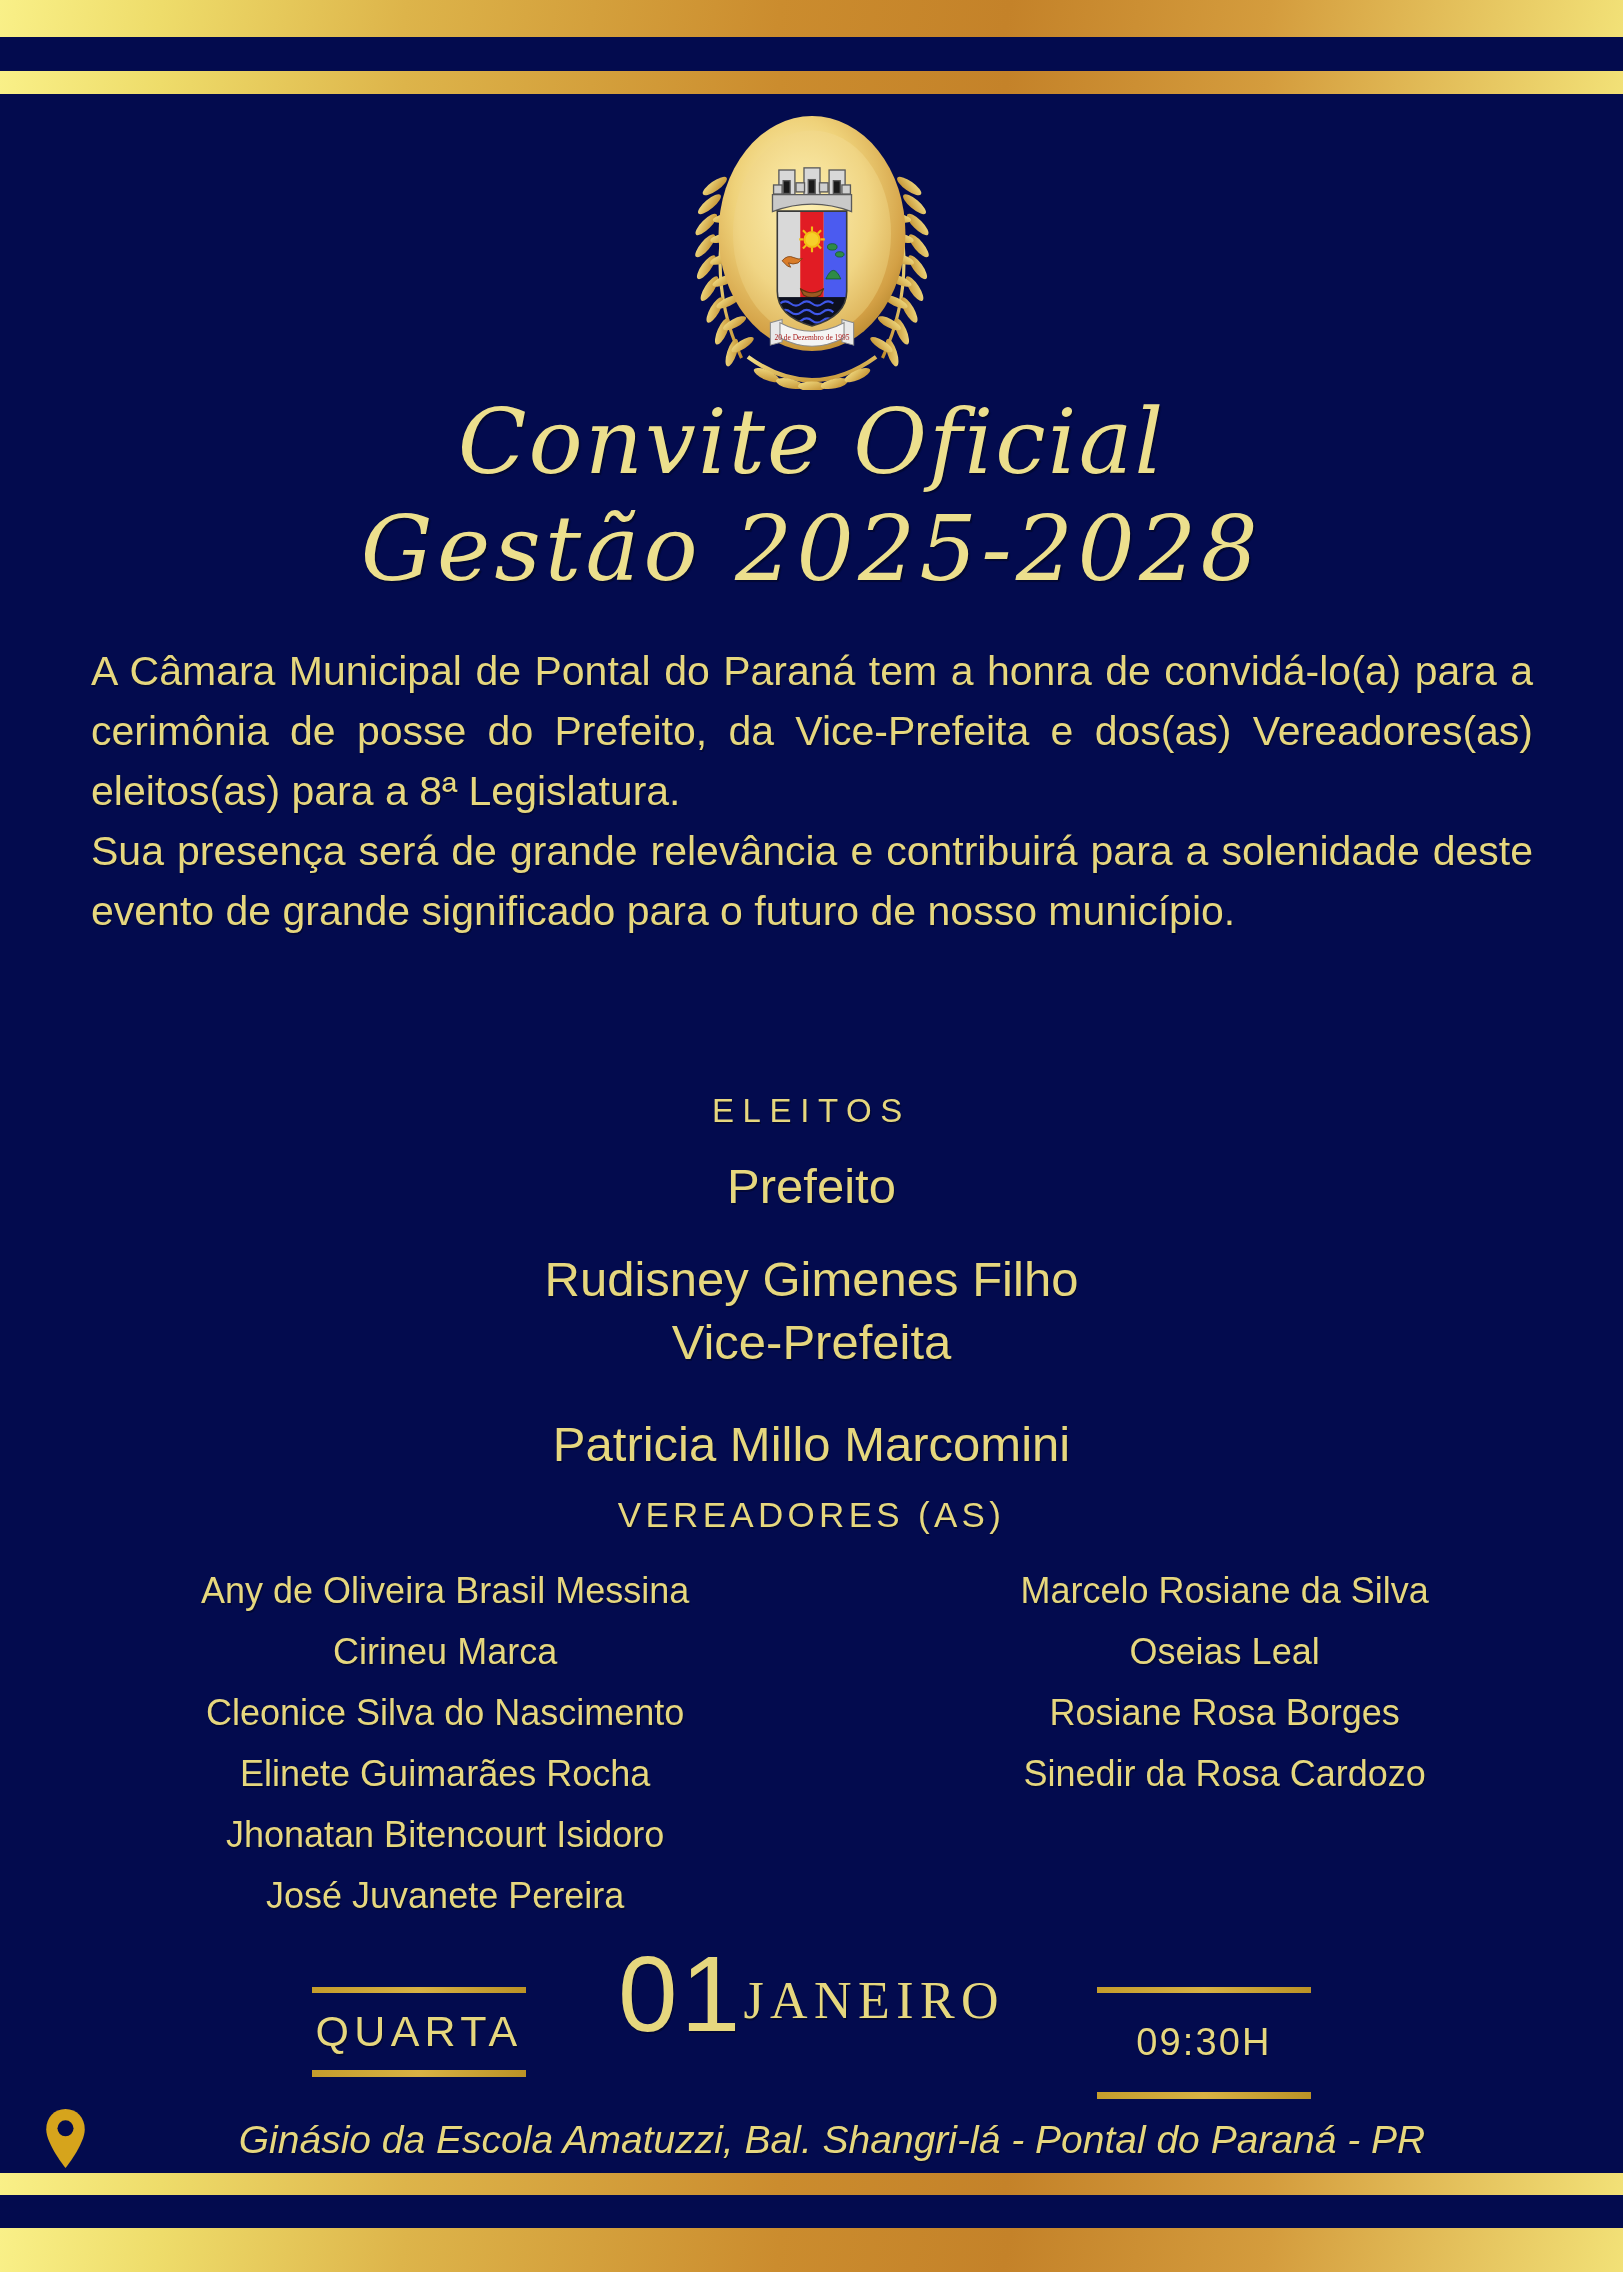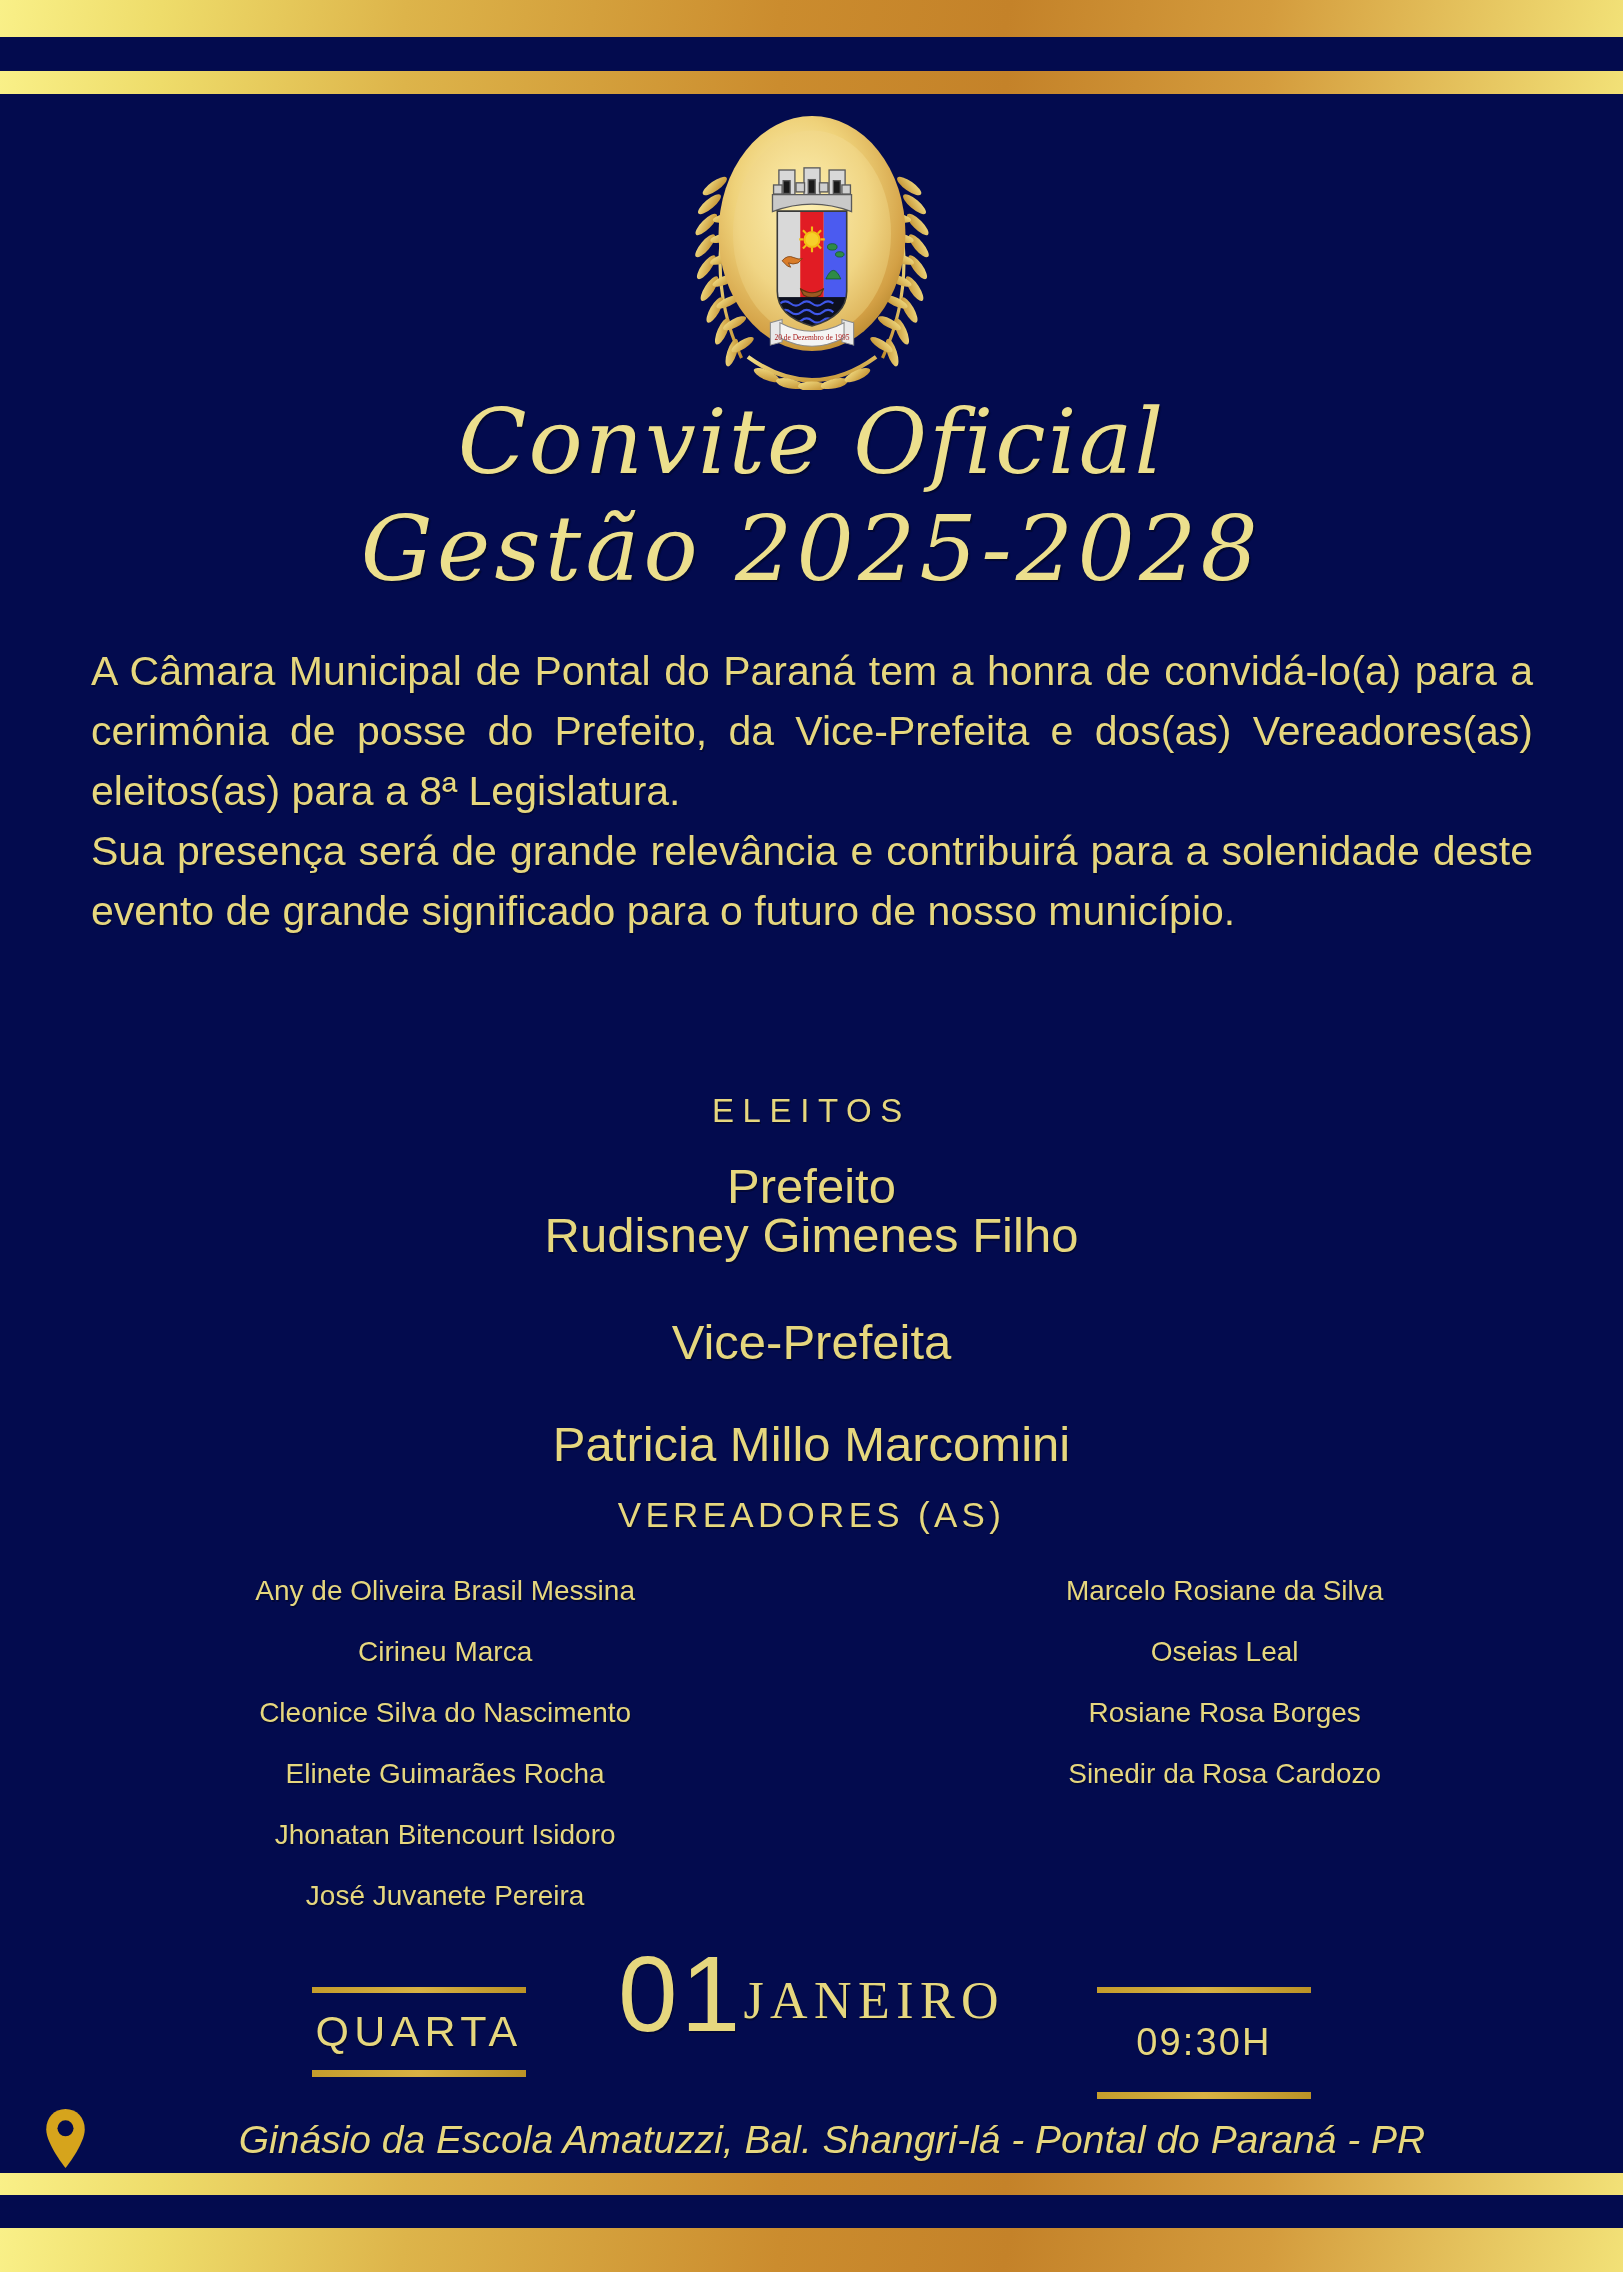--- a/index.html
+++ b/index.html
@@ -38,34 +38,34 @@
     text-align:justify;
     text-shadow:1.1px 1.6px 0.5px rgba(0,0,0,.3);
   }
   #body-text p{margin:0;}
 
   .section-header{
     color:#e6d77e;text-shadow:1.1px 1.6px 0.5px rgba(0,0,0,.3);
   }
   #eleitos-header{top:1092px;font-size:33px;letter-spacing:8.6px;}
   #prefeito-label{top:1158px;font-size:49px;}
-  #prefeito-name{top:1207px;font-size:49px;}
+  #prefeito-name{top:1251px;font-size:49px;}
   #vice-label{top:1314px;font-size:49px;}
   #vice-name{top:1380px;font-size:49px;margin-top:36px;}
   #vereadores-header{top:1495px;font-size:35px;letter-spacing:4.3px;}
 
   .names-text{color:#e6d77e;text-shadow:1.1px 1.6px 0.5px rgba(0,0,0,.3);}
 
   #vereadores-grid{
     position:absolute;top:1560px;left:32px;right:32px;
     display:grid;grid-template-columns:53% 47%;
   }
   .v-col{display:flex;flex-direction:column;}
   .v-name{
-    text-align:center;font-size:28px;line-height:61px;
+    text-align:center;font-size:36px;line-height:61px;
     color:#e6d77e;text-shadow:1.1px 1.6px 0.5px rgba(0,0,0,.3);white-space:nowrap;
   }
 
   #event-row{
     position:absolute;top:1941px;left:0;right:0;
     display:flex;justify-content:center;align-items:flex-start;gap:92px;
     color:#e6d77e;
   }
   .event-side{margin-top:46px;display:flex;flex-direction:column;align-items:center;width:214px;}
   .gold-rule{height:6.4px;width:100%;background:linear-gradient(90deg,#c59d2c,#d8b244,#bb9226);}

